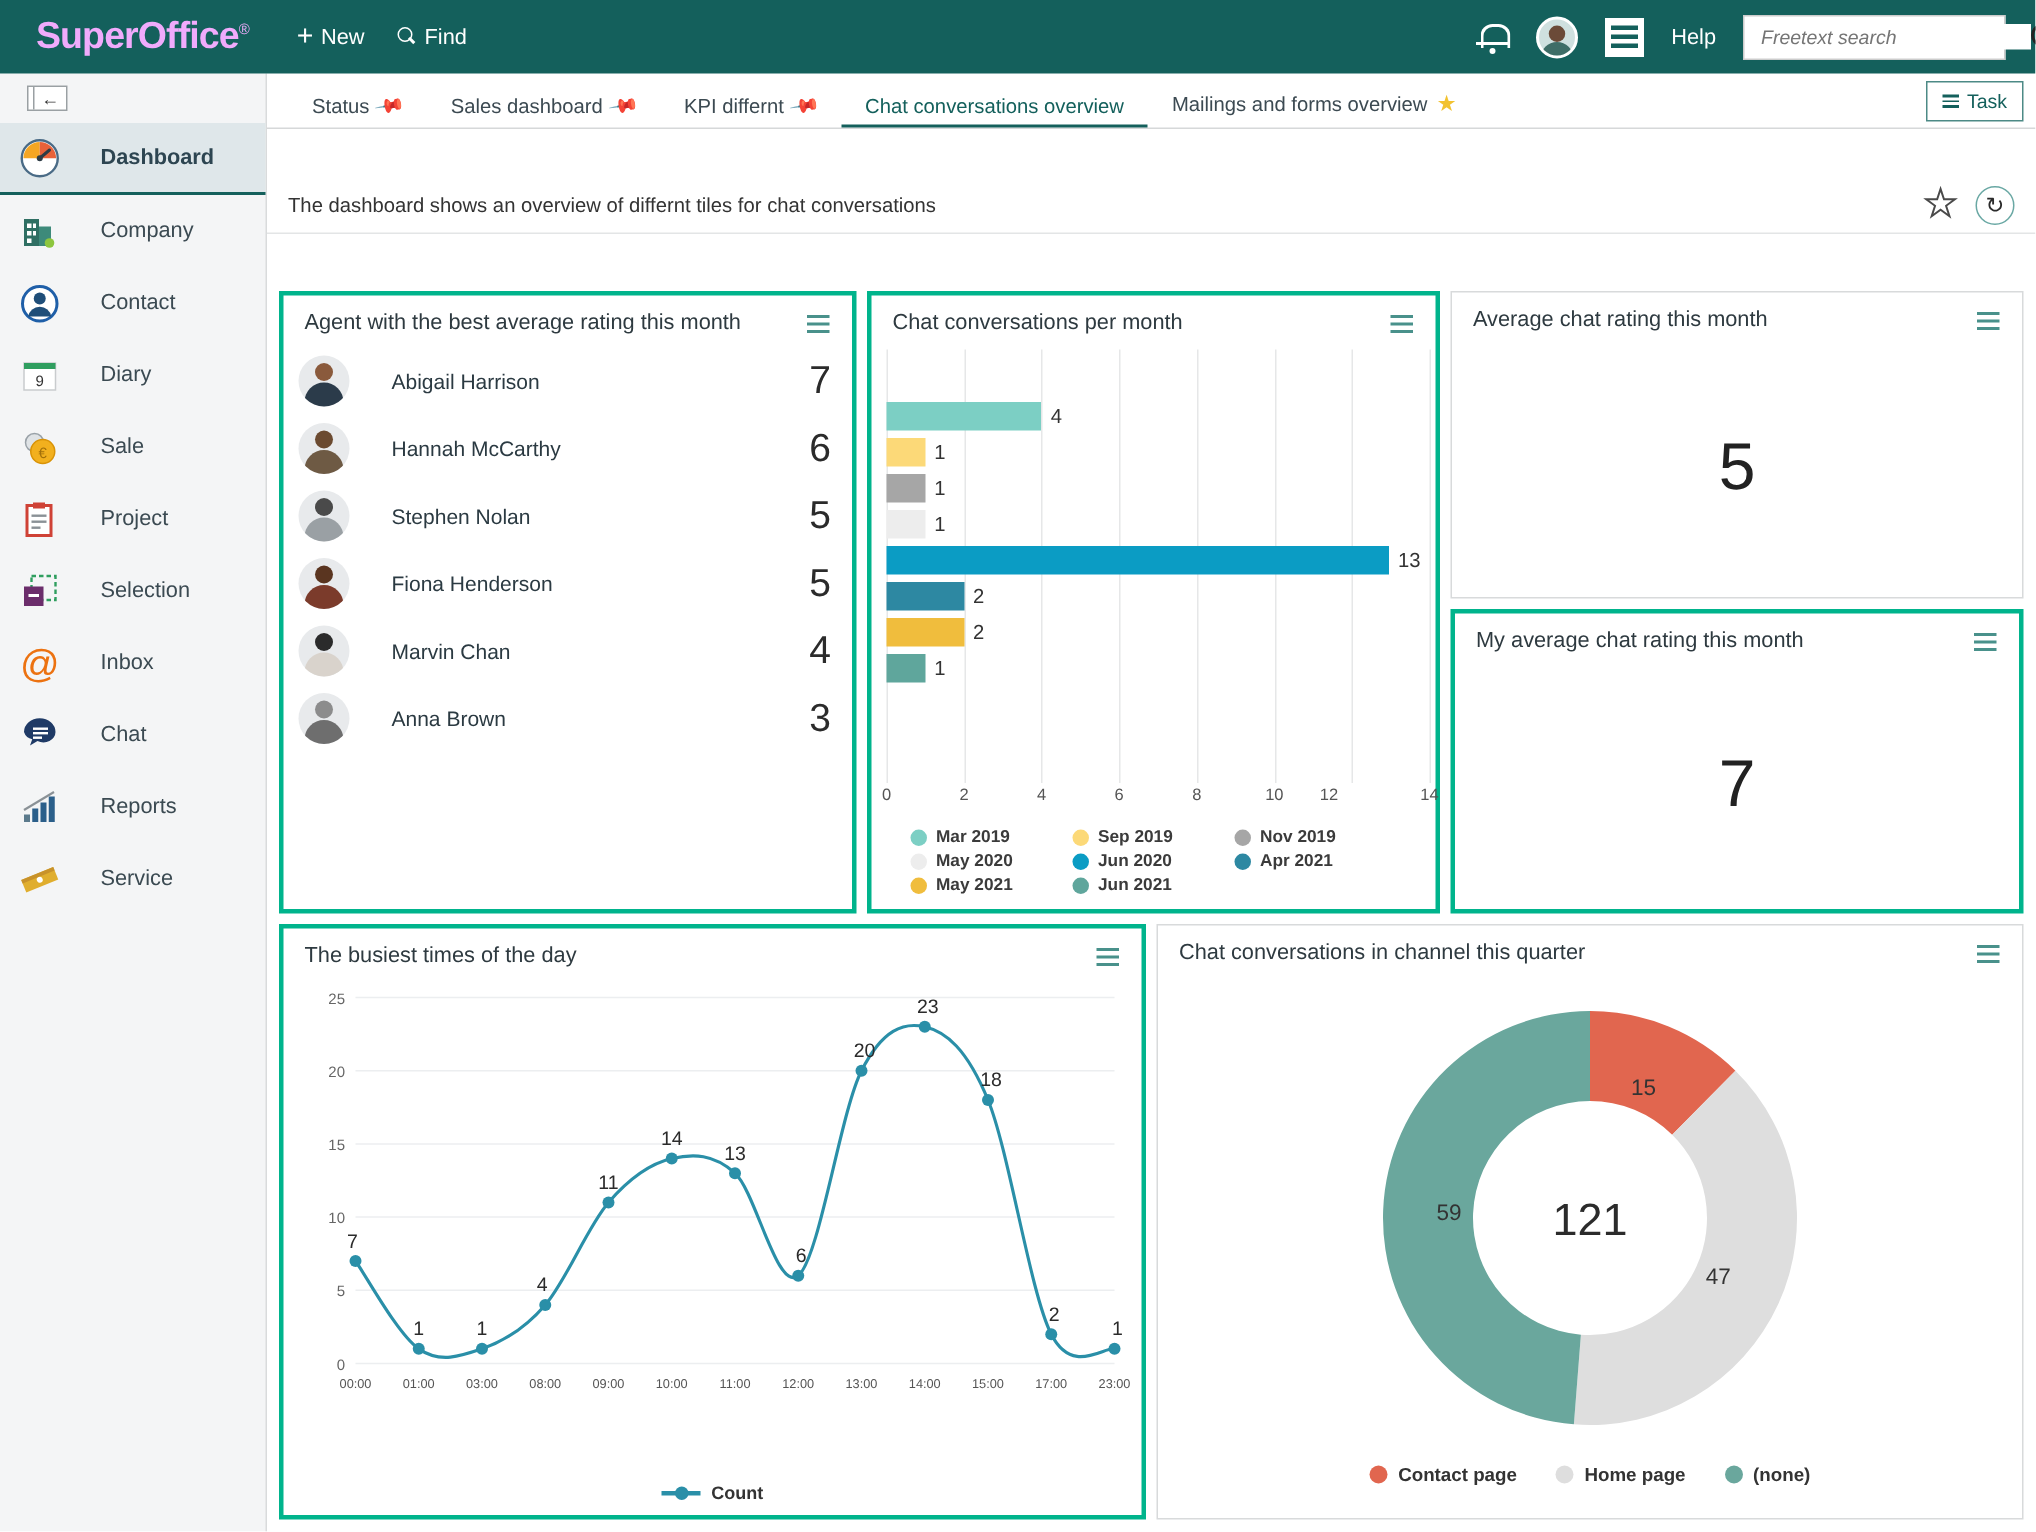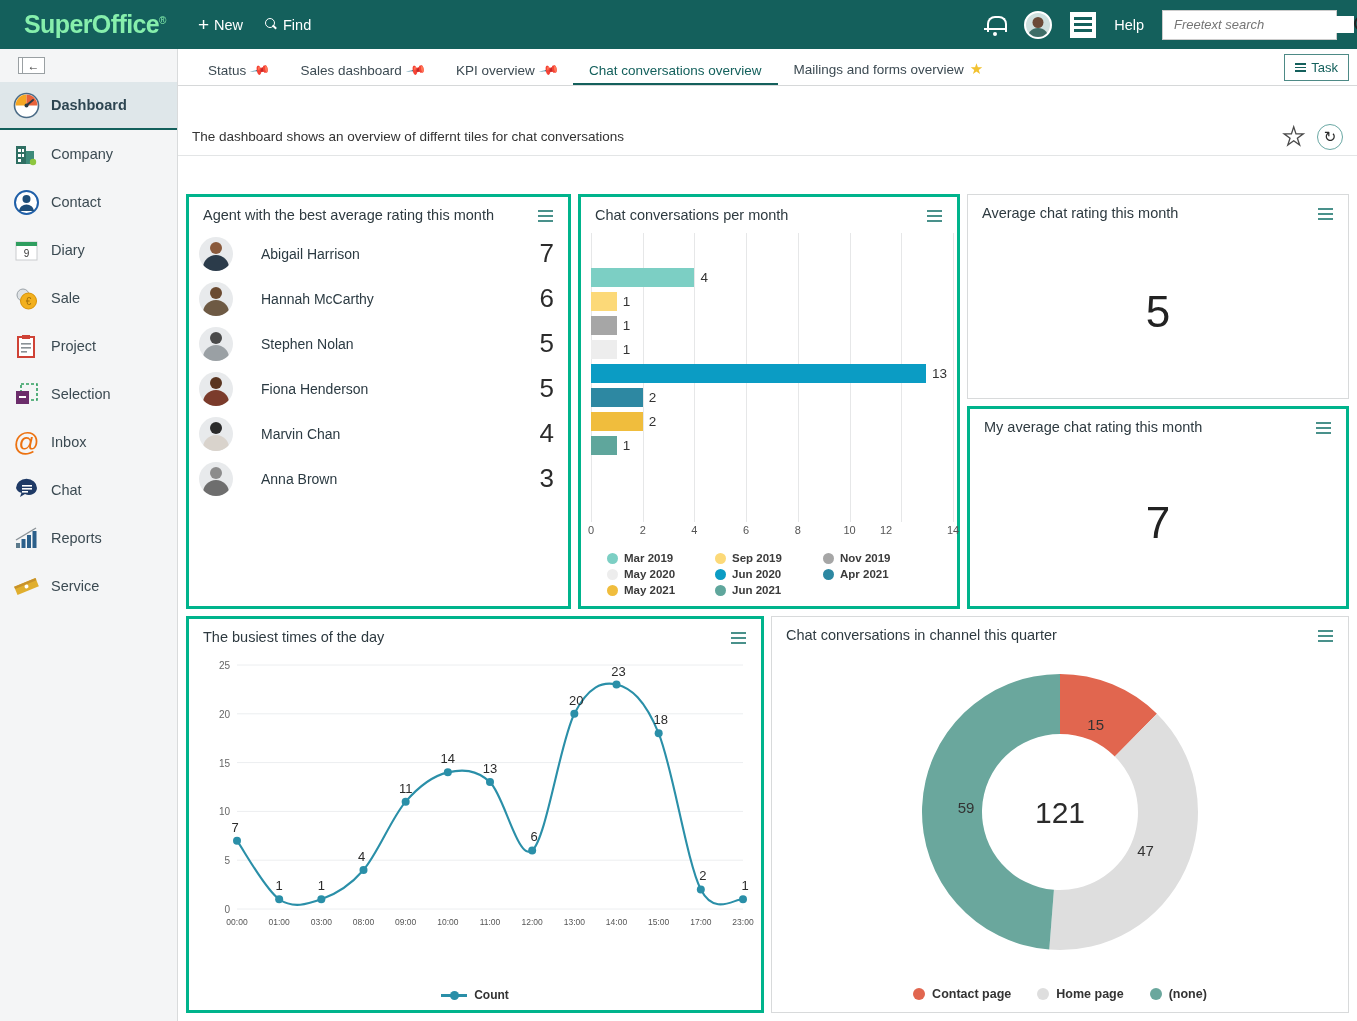--- a/index.html
+++ b/index.html
@@ -9,21 +9,21 @@
     font-family:"Liberation Sans", sans-serif;
     background:#ffffff;
     overflow:hidden;
     color:#333;
   }
   
   .topbar {
     height:49px; background:#14605c; display:flex; align-items:center;
     padding:0 12px; position:relative;
   }
-  .logo { color:#86efac; font-size:25px; font-weight:bold; letter-spacing:-0.6px; margin-left:12px; }
+  .logo { color:#f0abfc; font-size:25px; font-weight:bold; letter-spacing:-0.6px; margin-left:12px; }
   .logo .reg { font-size:10px; font-weight:normal; vertical-align:super; }
   .topnav { display:flex; align-items:center; margin-left:32px; gap:22px; }
   .topnav-item { color:#fff; font-size:14.5px; display:flex; align-items:center; gap:5px; cursor:pointer; }
   .plus { font-size:19px; line-height:1; }
   .top-right { margin-left:auto; display:flex; align-items:center; gap:18px; padding-right:8px;}
   .bell { width:22px; height:24px; position:relative; cursor:pointer; }
   .bell:before {
     content:""; position:absolute; left:3px; top:3px; width:16px; height:14px;
     border:2px solid #fff; border-bottom:none; border-radius:8px 8px 0 0;
   }
@@ -58,21 +58,21 @@
   .body-wrap { display:flex; height:972px; }
   .sidebar { width:178px; background:#f4f5f6; border-right:1px solid #d9dbdc; flex:0 0 178px; }
   .collapse-row { height:33px; display:flex; align-items:center; padding-left:18px; }
   .collapse-btn {
     width:27px; height:17px; border:1px solid #9aa0a3; background:#fff;
     display:flex; align-items:center; cursor:pointer; font-size:11px; color:#333;
   }
   .collapse-btn i { display:block; width:4px; height:100%; border-right:1px solid #9aa0a3; }
   .collapse-btn b { flex:1; text-align:center; font-weight:normal; line-height:1; font-size:12px; }
   .nav-item {
-    height:48px; display:flex; align-items:center; padding-left:12px; gap:10px; cursor:pointer;
+    height:48px; display:flex; align-items:center; padding-left:12px; gap:26px; cursor:pointer;
     font-size:14.5px; color:#3b4a52;
   }
   .nav-item.active { background:#dfe7ea; border-bottom:2px solid #14605c; font-weight:bold; color:#2d4551; }
   .nav-ico { width:29px; height:29px; flex:0 0 29px; position:relative; }
 
   .main { flex:1; background:#fff; display:flex; flex-direction:column; min-width:0;gap:32px; }
 
   
   .tabrow {
     height:37px; display:flex; align-items:flex-end; border-bottom:1px solid #d6d8d9;
@@ -140,21 +140,21 @@
 
   
   .linechart { flex:1; padding:2px 8px 0 8px; display:flex; flex-direction:column; min-height:0; }
   .lc-wrap { flex:1; min-height:0; position:relative; }
   .lc-legend { height:30px; display:flex; align-items:center; justify-content:center; gap:7px; font-size:12px; font-weight:bold; color:#333; }
   .lc-leg-mark { width:26px; height:3px; background:#2a8fa8; position:relative; }
   .lc-leg-mark:after { content:""; position:absolute; left:9px; top:-3px; width:9px; height:9px; border-radius:50%; background:#2a8fa8; }
 
   
   .donut-wrap { flex:1; display:flex; align-items:center; justify-content:center; min-height:0; }
-  .donut-legend { height:36px; display:flex; align-items:center; justify-content:center; gap:26px; font-size:12.5px; font-weight:bold; color:#333; }
+  .donut-legend { height:36px; display:flex; align-items:flex-start; justify-content:center; gap:26px; font-size:12.5px; font-weight:bold; color:#333; }
   .dl-item { display:flex; align-items:center; gap:7px; }
   .dl-dot { width:12px; height:12px; border-radius:50%; }
   svg { display:block; }
 </style>
 </head>
 <body>
 
 <div class="topbar">
   <div class="logo">
     <span>SuperOffice</span><span class="reg">®</span>
@@ -340,21 +340,21 @@
     <div class="tabrow">
       <div class="tab">
         <span>Status</span>
         <span class="pin">📌</span>
       </div>
       <div class="tab">
         <span>Sales dashboard</span>
         <span class="pin">📌</span>
       </div>
       <div class="tab">
-        <span>KPI overview</span>
+        <span>KPI differnt</span>
         <span class="pin">📌</span>
       </div>
       <div class="tab active">
         <span>Chat conversations overview</span>
       </div>
       <div class="tab">
         <span>Mailings and forms overview</span>
         <span class="star-y">★</span>
       </div>
       <div class="task-btn">

